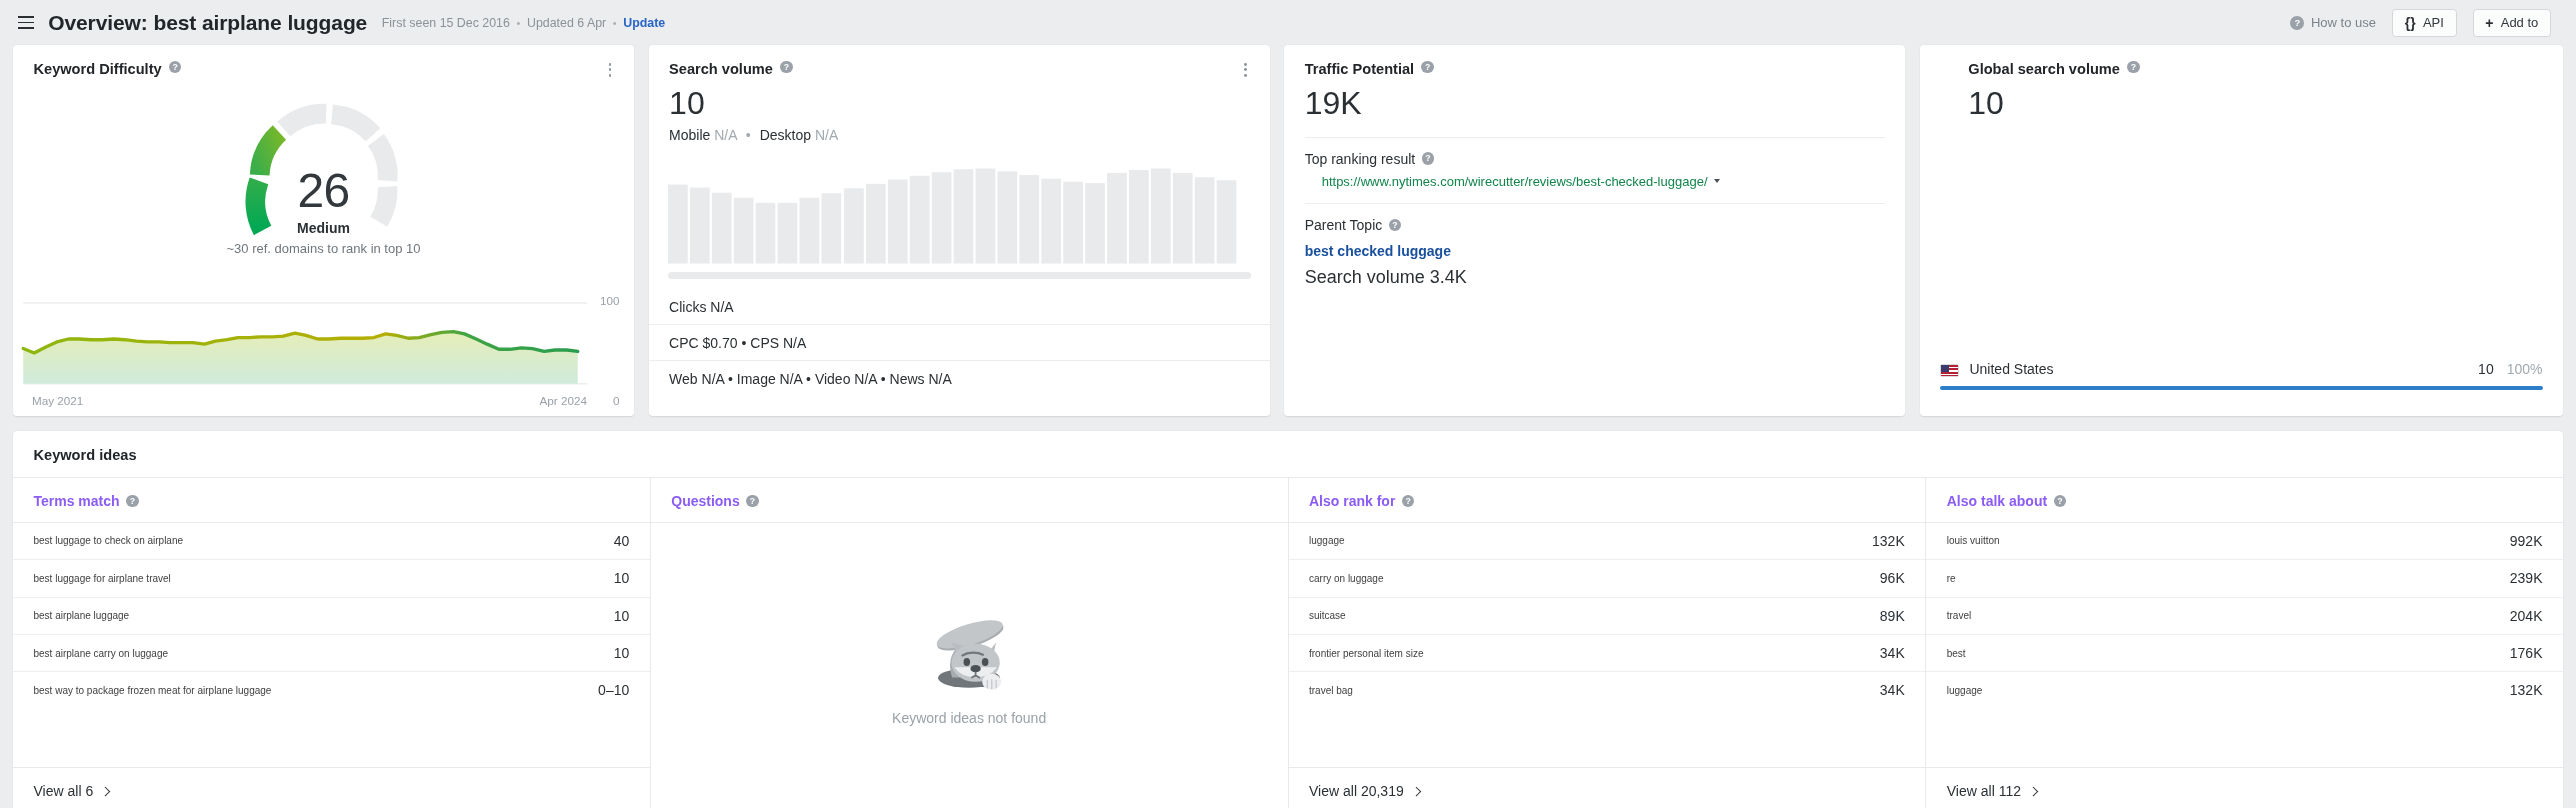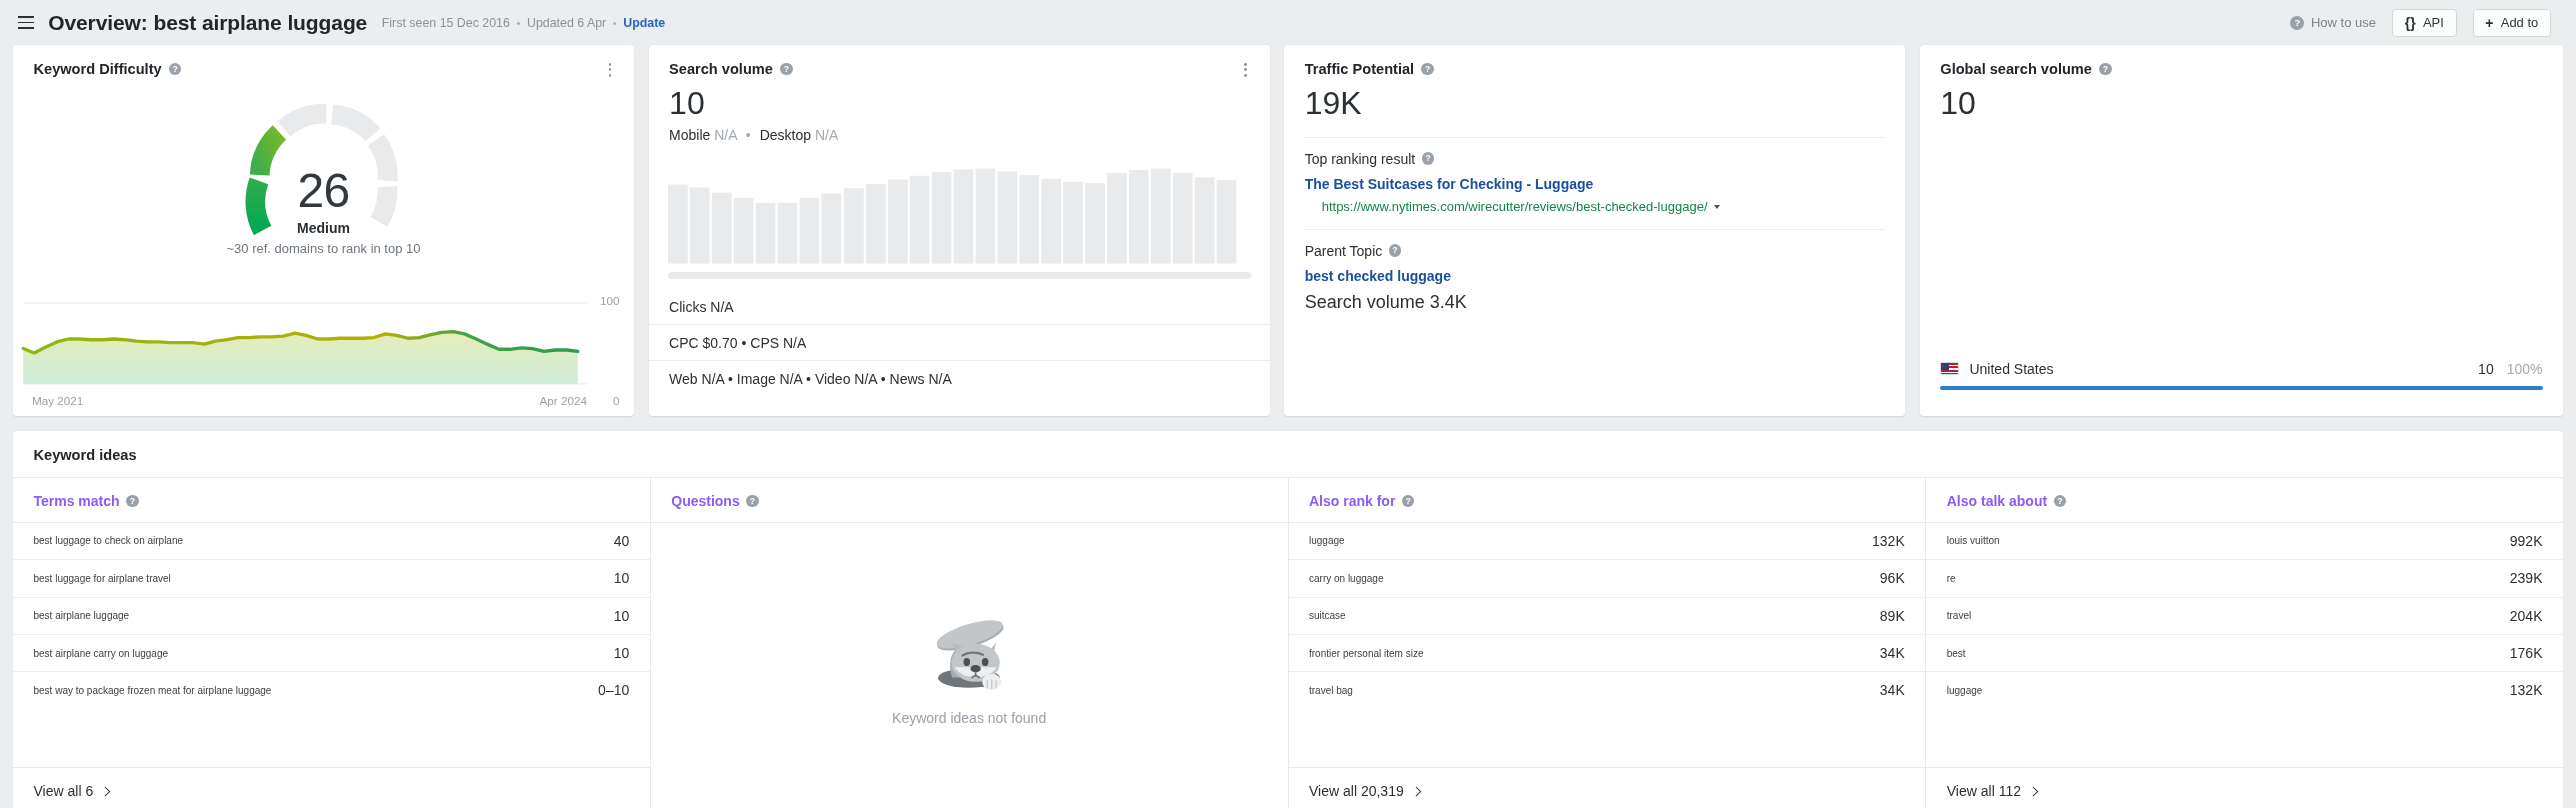--- a/index.html
+++ b/index.html
@@ -50,23 +50,23 @@
 
   
   .cards { display: flex; gap: 14.6px; padding: 0 13px; height: 371px; }
   .card {
     background: #fff; border-radius: 3.7px; position: relative;
     box-shadow: 0 0.7px 1.5px rgba(0,0,0,0.10);
   }
   .card-kd  { width: 621px; }
   .card-sv  { width: 621px; }
   .card-tp  { width: 621px; }
-  .card-gsv { flex: 1; }
+  .card-gsv { flex: 1; padding-left: 28px; }
   .card-head {
-    display: flex; align-items: center; gap: 7.3px;
+    display: flex; gap: 7.3px;
     padding: 16px 20.5px 0 20.5px;
   }
   .card-title { font-size: 14.6px; font-weight: bold; color: #22262a; }
   .kebab {
     position: absolute; top: 16px; right: 16px; width: 16px; height: 17.5px;
     display: flex; flex-direction: column; align-items: center; justify-content: center;
     gap: 2.6px; cursor: pointer;
   }
   .kebab i { width: 2.9px; height: 2.9px; border-radius: 50%; background: #8d949b; display: block; }
 
@@ -115,21 +115,21 @@
     align-items: center; gap: 6.6px; cursor: pointer; margin-left: 17px;
   }
   .caret-down {
     width: 0; height: 0; border-left: 3.7px solid transparent; border-right: 3.7px solid transparent;
     border-top: 4.4px solid #4a5056; display: inline-block;
   }
   .tp-sv { font-size: 18px; color: #2b3034; margin-top: 8px; }
 
   
   .gsv-country {
-    display: flex; align-items: center; gap: 10.2px;
+    display: flex; align-items: flex-end; gap: 10.2px;
     padding: 0 20.5px; margin-top: 2.9px;
   }
   .flag {
     width: 19px; height: 13px; border-radius: 1.5px; flex: none; position: relative;
     overflow: hidden; background: #ffffff; border: 0.7px solid #d8dbde;
   }
   .flag .stripes { position: absolute; inset: 0;
     background: repeating-linear-gradient(to bottom, #b22234 0, #b22234 1.8px, #ffffff 1.8px, #ffffff 3.5px); }
   .flag .canton { position: absolute; left: 0; top: 0; width: 8px; height: 7px; background: #3c3b6e; }
   .gsv-name { font-size: 14px; color: #2b3034; }
@@ -370,21 +370,20 @@
         <span class="q-icon sm">?</span>
       </div>
       <div class="big-value">19K</div>
       <div class="tp-divider"></div>
 
       <div class="tp-sec">
         <div class="tp-lbl">
           <span>Top ranking result</span>
           <span class="q-icon sm">?</span>
         </div>
-        <a class="tp-link">The Best Suitcases for Checking - Luggage</a>
         <div class="tp-url">
           <span>https://www.nytimes.com/wirecutter/reviews/best-checked-luggage/</span>
           <span class="caret-down"></span>
         </div>
       </div>
 
       <div class="tp-divider"></div>
 
       <div class="tp-sec">
         <div class="tp-lbl">

